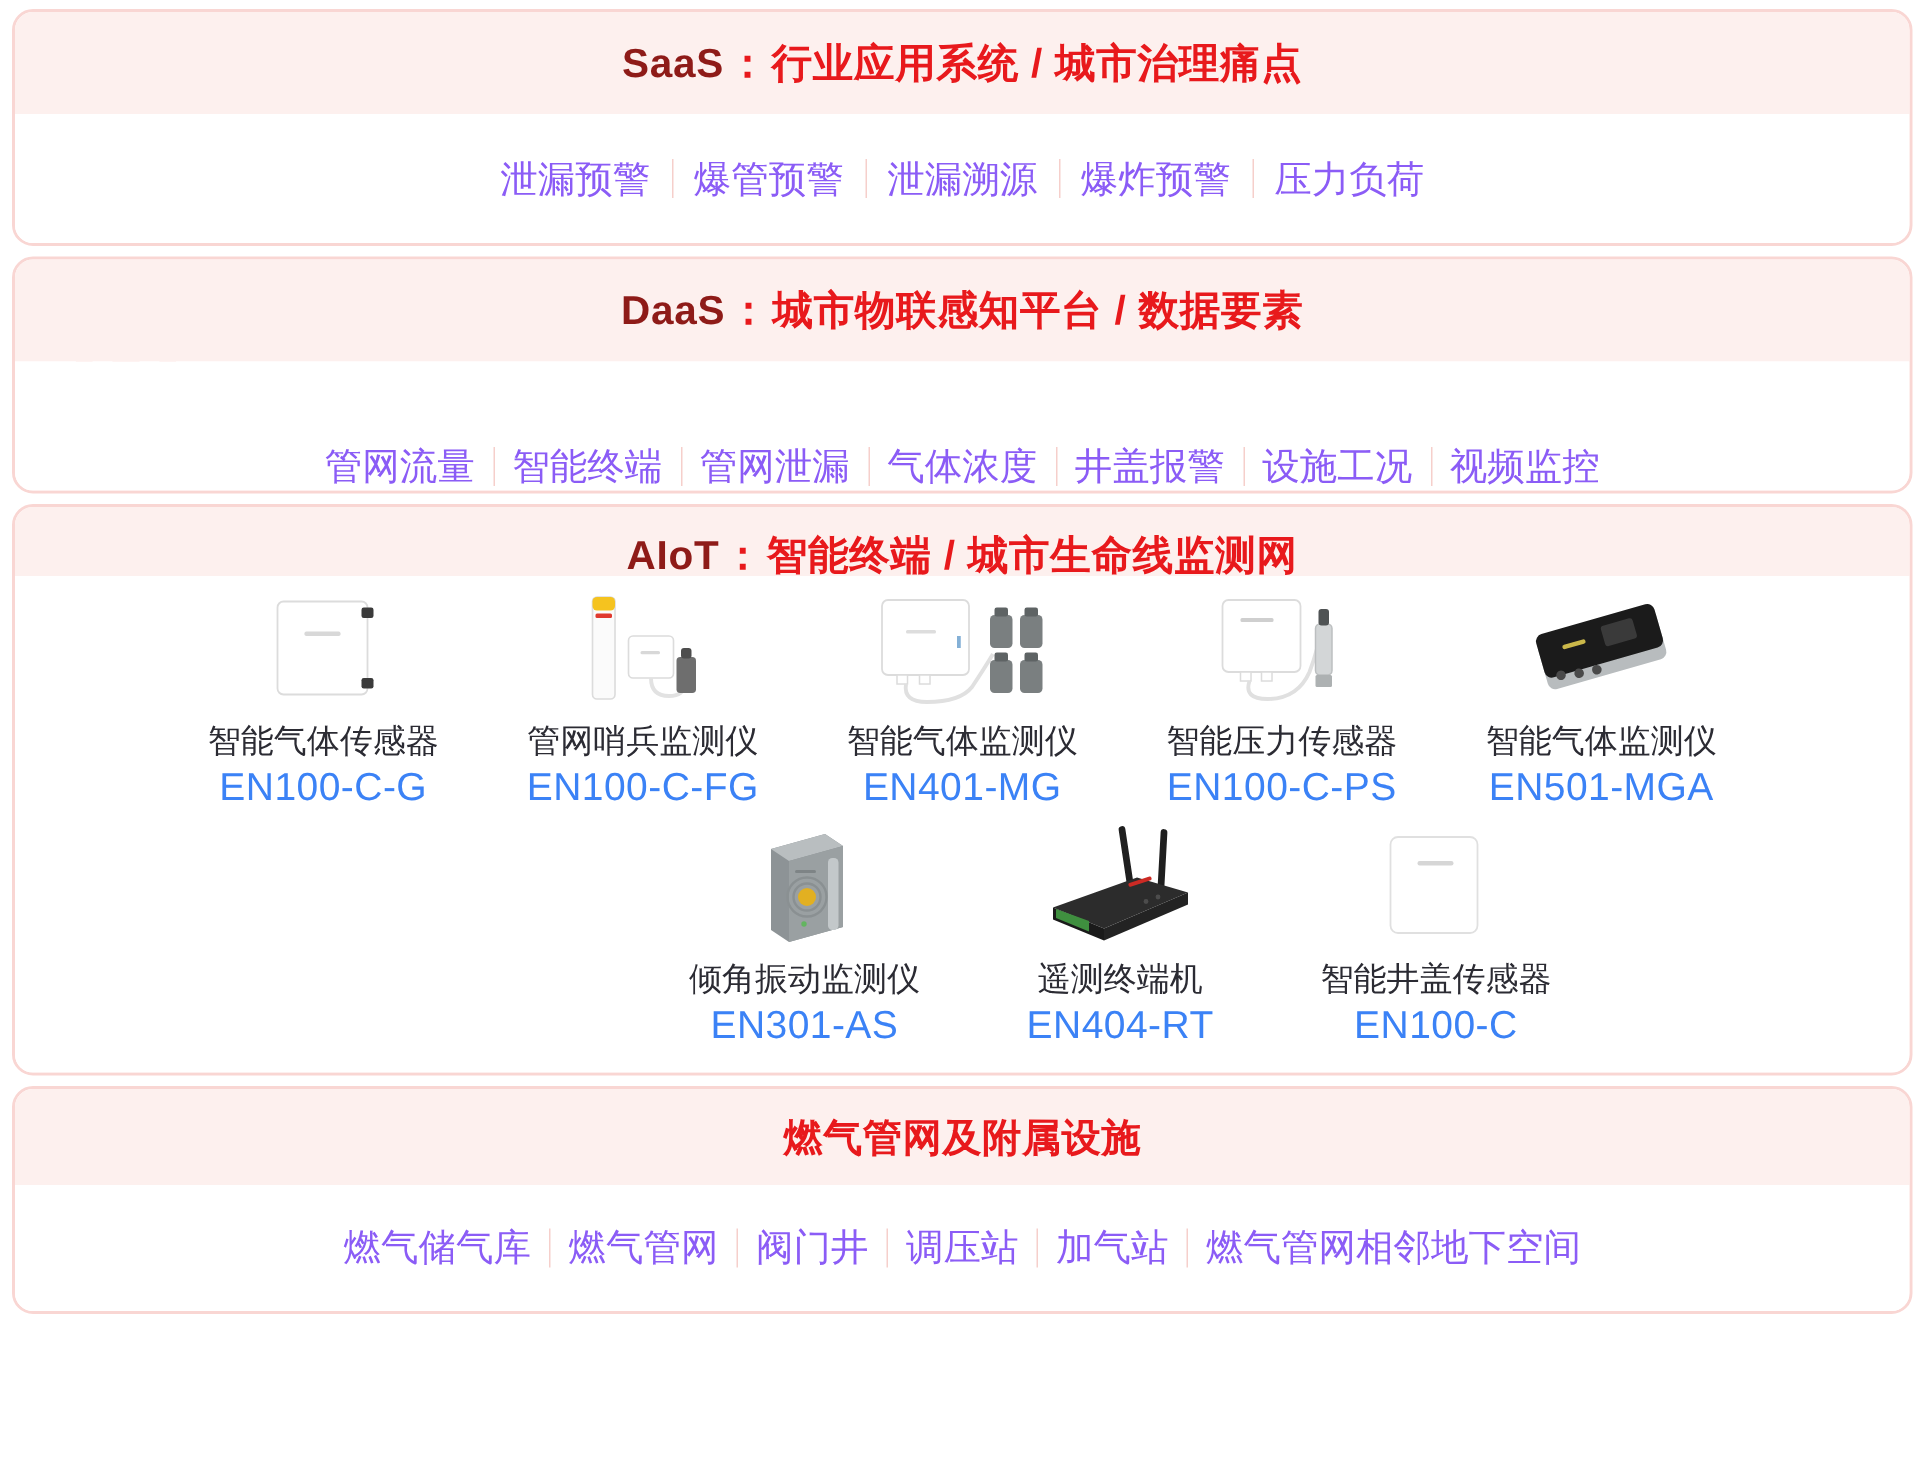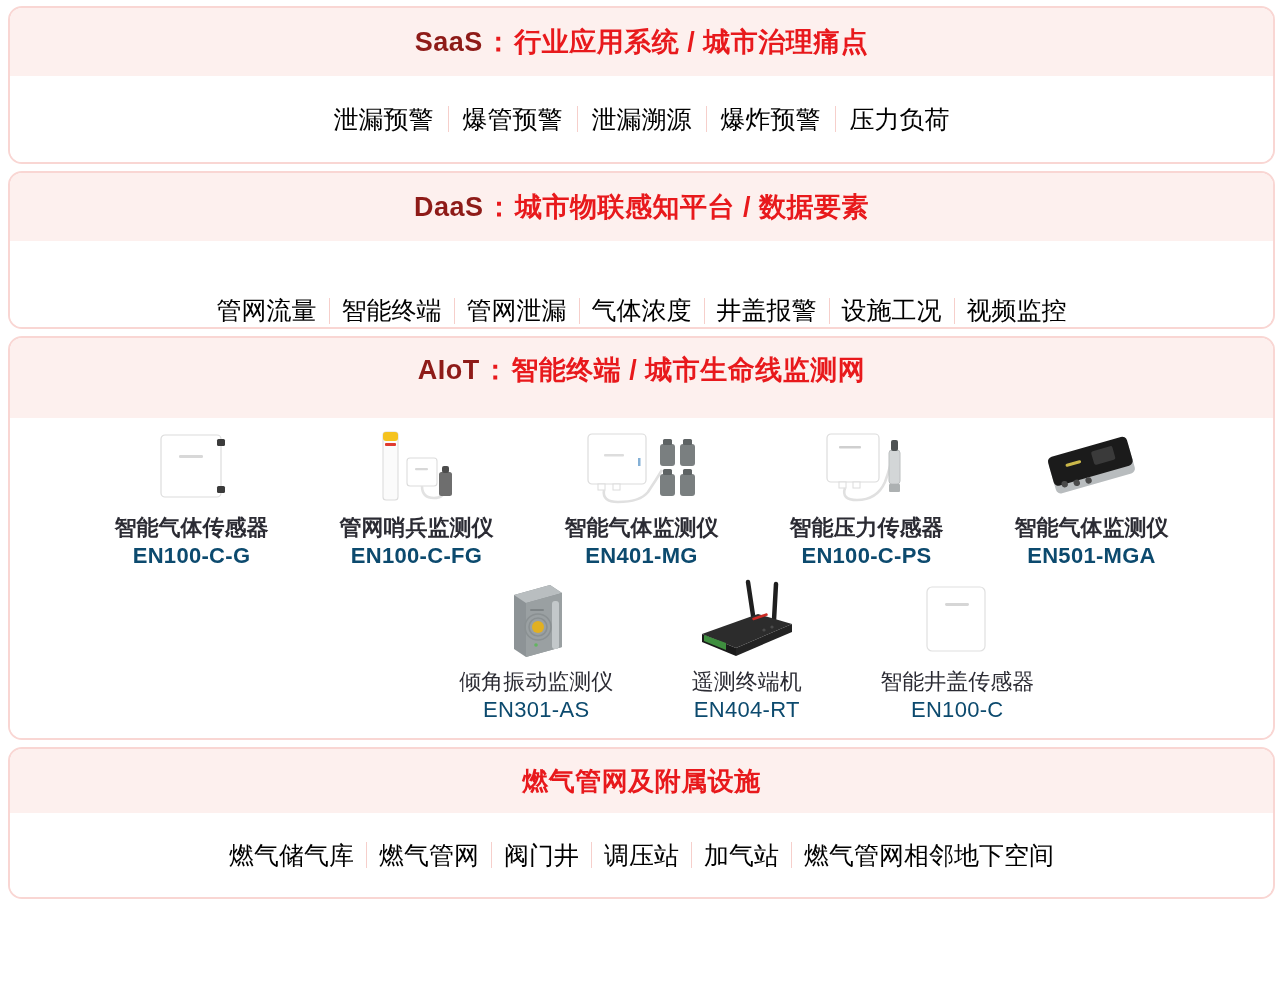--- a/index.html
+++ b/index.html
@@ -69,21 +69,21 @@
     opacity: 1;
   }
   .watermark svg { display:block; width:100%; height:100%; }
 
   
   .tag-row {
     display: flex;
     align-items: center;
     justify-content: center;
     flex-wrap: nowrap;
-    color: #000000;
+    color: #8b5cf6;
   }
   .tag {
     white-space: nowrap;
     padding: 0 14px;
   }
   .tag-div {
     width: 1px;
     background: #f6cfcb;
     align-self: center;
   }
@@ -98,30 +98,30 @@
   
   #panel-daas .panel-head { height: 68px; }
   #panel-daas .panel-title { display:inline-block; font-size: 27px; line-height: 68px; }
   #panel-daas .panel-body { height: 86px; display:flex; align-items:flex-end; justify-content:center; }
   #panel-daas .tag-row { font-size: 25px; }
   #panel-daas .tag { padding: 0 12px; }
   #panel-daas .tag-div { height: 26px; }
 
   
   #panel-aiot { flex: 0 0 auto; }
-  #panel-aiot .panel-head { height: 80px; }
+  #panel-aiot .panel-head { height: 46px; }
   #panel-aiot .panel-title { display:inline-block; font-size: 27px; line-height: 64px; }
   #panel-aiot .panel-body { padding: 8px 6px 14px 6px; }
 
   .device-grid {
     display: flex;
     justify-content: center;
     align-items: flex-start;
   }
-  .device-grid.row1 { gap: 16px; font-weight: bold; }
+  .device-grid.row1 { gap: 4px; }
   .device-grid.row2 { gap: 12px; margin-top: 10px; }
 
   .device {
     width: 209px;
     display: flex;
     flex-direction: column;
     align-items: center;
     text-align: center;
   }
   .device-img {
@@ -133,22 +133,22 @@
     margin-bottom: 6px;
   }
   .device-img svg { display:block; }
   .device-name {
     font-size: 22px;
     color: #2b2b33;
     line-height: 1.25;
     white-space: nowrap;
   }
   .device-model {
-    font-size: 22px;
-    color: #0c4a6e;
+    font-size: 26px;
+    color: #3b82f6;
     line-height: 1.3;
     letter-spacing: .3px;
     white-space: nowrap;
   }
 
   
   #panel-infra .panel-head { height: 64px; }
   #panel-infra .panel-title { display:inline-block; font-size: 26px; line-height: 64px; }
   #panel-infra .panel-body { height: 84px; display:flex; align-items:center; justify-content:center; }
   #panel-infra .tag-row { font-size: 25px; }

